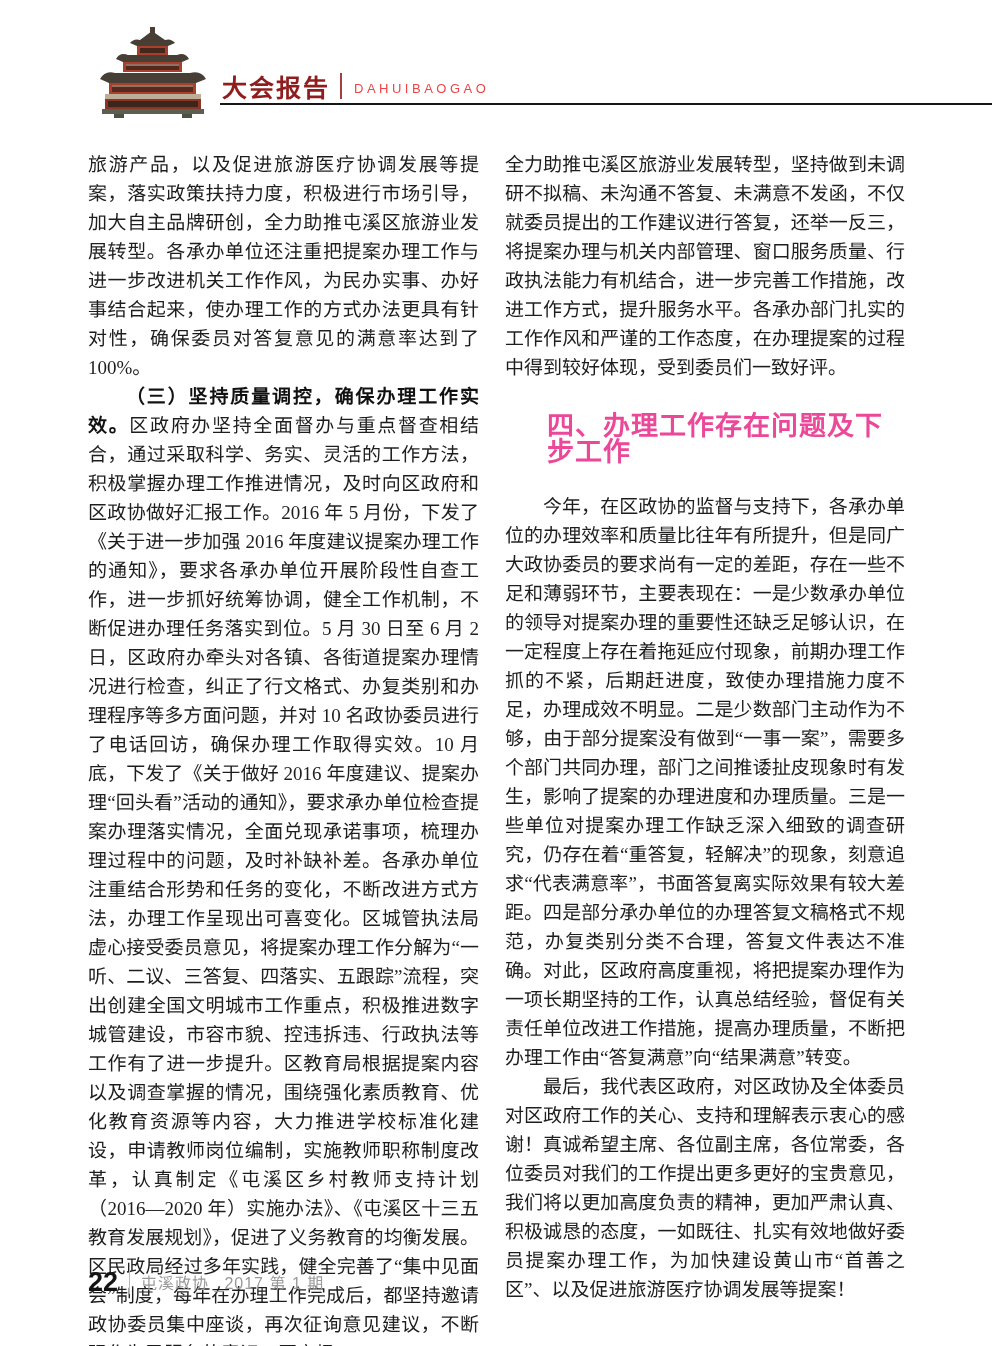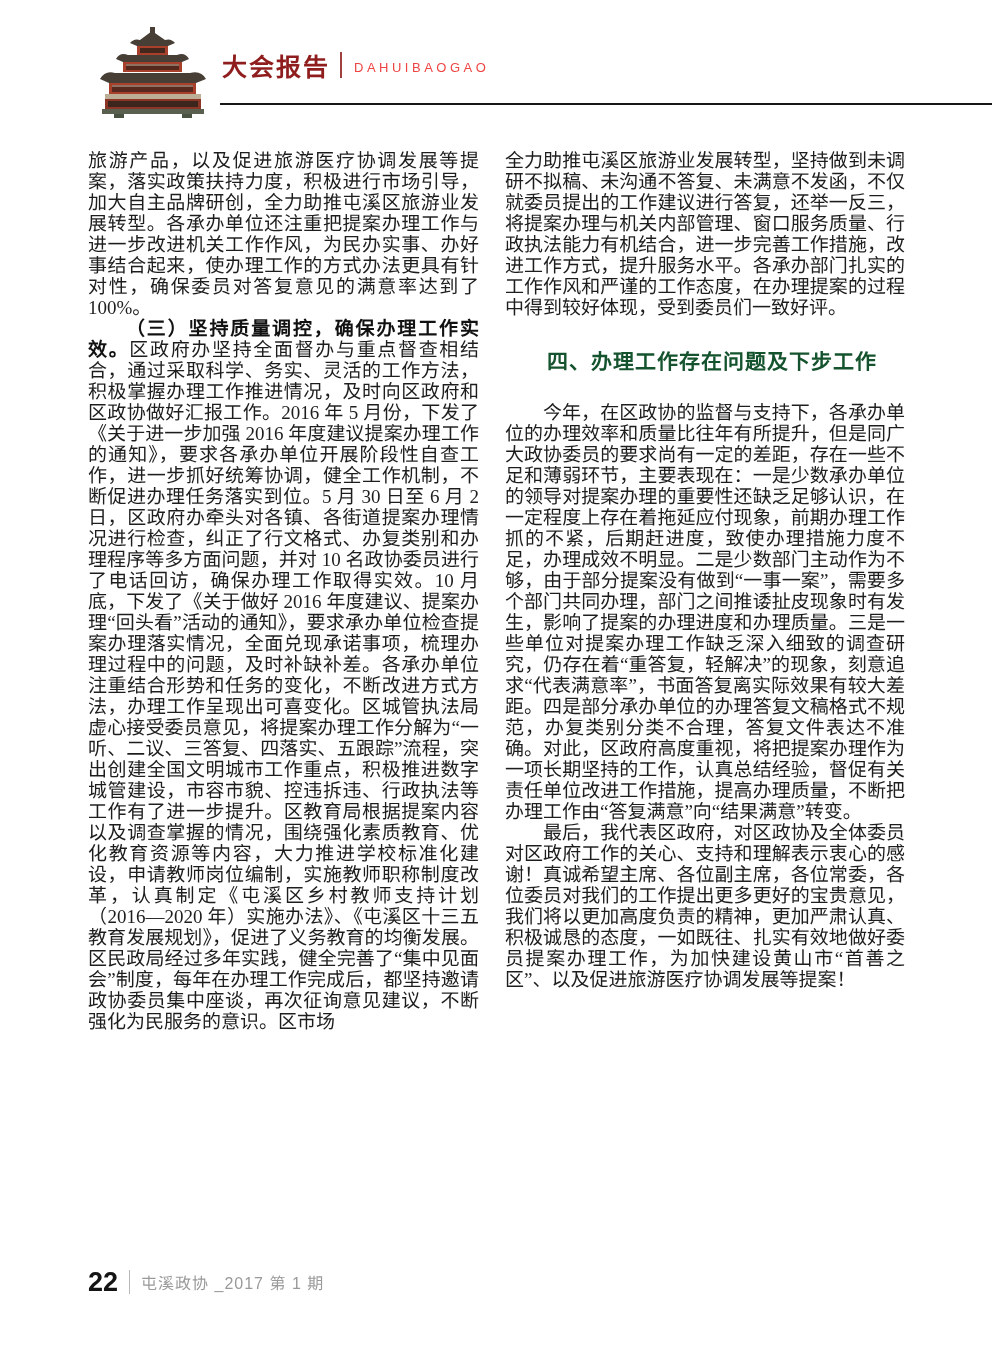--- a/index.html
+++ b/index.html
@@ -7,56 +7,56 @@
     position:relative;
     width:992px;height:1346px;
     background:#ffffff;
     overflow:hidden;
     font-family:"Liberation Serif", serif;
   }
 
   
   .hdr-logo{position:absolute;left:88px;top:26px;width:130px;height:94px;}
   .hdr-titlebox{
-    position:absolute;left:222px;top:48px;height:34px;
+    position:absolute;left:222px;top:69px;height:34px;
     display:flex;align-items:center;
   }
   .hdr-title{
     font-family:"Liberation Sans", sans-serif;
     font-weight:700;font-size:25px;color:#8f1d1d;letter-spacing:2px;
   }
   .hdr-vdiv{width:2px;height:26px;background:#a0403f;margin:0 12px 0 10px;}
   .hdr-sub{
     font-family:"Liberation Sans", sans-serif;
     font-size:13px;color:#ef4444;letter-spacing:3.5px;font-weight:400;
     padding-top:4px;
   }
   .hdr-rule{position:absolute;left:220px;top:103px;width:772px;height:2px;background:#161616;}
 
   
   .col{position:absolute;top:150px;color:#1d1d1d;}
   .col-left{left:88px;width:391px;}
   .col-right{left:505px;width:400px;}
   .body-p{
     margin:0;
-    font-size:19px;line-height:21px;
+    font-size:19px;line-height:29px;
     text-align:justify;
     text-justify:inter-ideograph;
   }
   .body-p.indent{text-indent:2em;}
   .lead{
     font-family:"Liberation Sans", sans-serif;
     font-weight:700;color:#111;
   }
   .sec-heading{
     margin:31px 0 27px 0;
     padding-left:42px;
     font-family:Liberation Sans, sans-serif;
-    font-weight:700;font-size:21px;line-height:26px;
-    color:#14532d;letter-spacing:1px;
+    font-weight:700;font-size:27px;line-height:26px;
+    color:#ec4899;letter-spacing:1px;
   }
 
   
   .pg-footer{
     position:absolute;left:88px;top:1264px;height:36px;
     display:flex;align-items:center;
   }
   .pg-num{
     font-family:"Liberation Sans", sans-serif;
     font-weight:700;font-size:27px;color:#141414;

